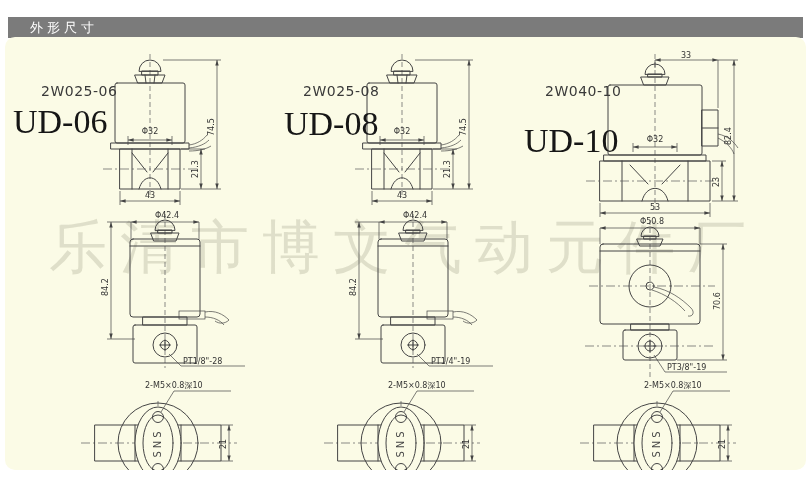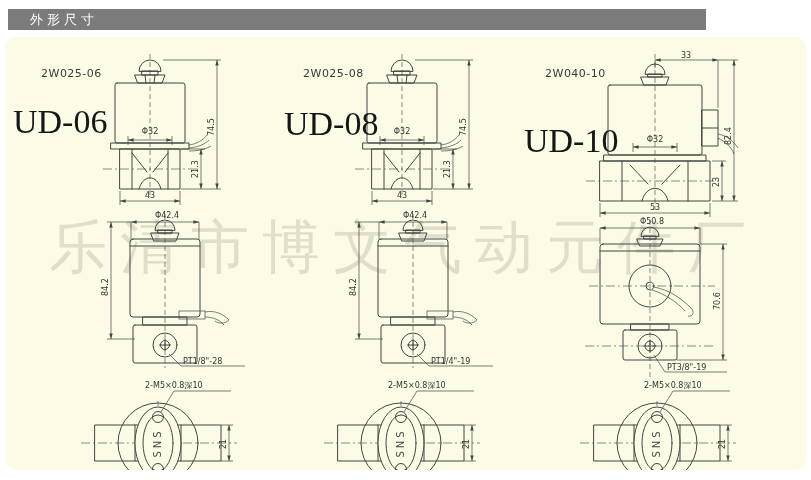--- a/index.html
+++ b/index.html
@@ -1,25 +1,25 @@
 <!DOCTYPE html>
 <html><head>
 <meta charset="utf-8">
 <style>
   html,body{margin:0;padding:0;background:#ffffff;}
   .stage{position:relative;width:811px;height:480px;background:#fff;overflow:hidden;
          font-family:"DejaVu Sans","Liberation Sans",sans-serif;}
-  .title-bar{position:absolute;left:8px;top:9px;width:698px;height:21px;background:#7b7b7b;
+  .title-bar{position:absolute;left:8px;top:17px;width:795px;height:21px;background:#7b7b7b;
          box-sizing:border-box;padding-left:22px;}
   .title-bar span{color:#ffffff;font-size:13px;line-height:21px;letter-spacing:4px;}
   .panel{position:absolute;left:5px;top:37px;width:801px;height:433px;background:#fbfbe6;
          border-radius:10px;overflow:hidden;}
   .watermark{position:absolute;left:44px;top:172px;font-size:58px;letter-spacing:13px;
          color:#c9c9b2;opacity:.55;white-space:nowrap;font-family:Liberation Serif, serif;z-index:1;}
-  .code{position:absolute;font-size:11px;color:#3a3a3a;letter-spacing:.5px;z-index:3;}
+  .code{position:absolute;font-size:14px;color:#3a3a3a;letter-spacing:.5px;z-index:3;margin-top:16px;}
   .model-name{position:absolute;font-family:"Liberation Serif","DejaVu Serif",serif;
          font-size:34px;color:#161616;z-index:3;}
   svg.draw{position:absolute;z-index:2;overflow:visible;}
   .ln{fill:none;stroke:#454545;stroke-width:1;stroke-linejoin:round;stroke-linecap:round;}
   .lt{fill:none;stroke:#454545;stroke-width:.7;}
   .cl{fill:none;stroke:#5a5a5a;stroke-width:.7;stroke-dasharray:9 3 2 3;}
   .dsh{fill:none;stroke:#5a5a5a;stroke-width:.7;stroke-dasharray:5 3;}
   .dm{fill:none;stroke:#444;stroke-width:.7;}
   text.t{font-size:8px;fill:#333;font-family:"DejaVu Sans",sans-serif;}
   text.b{font-size:10px;fill:#444;letter-spacing:3px;font-family:"DejaVu Sans",sans-serif;}

